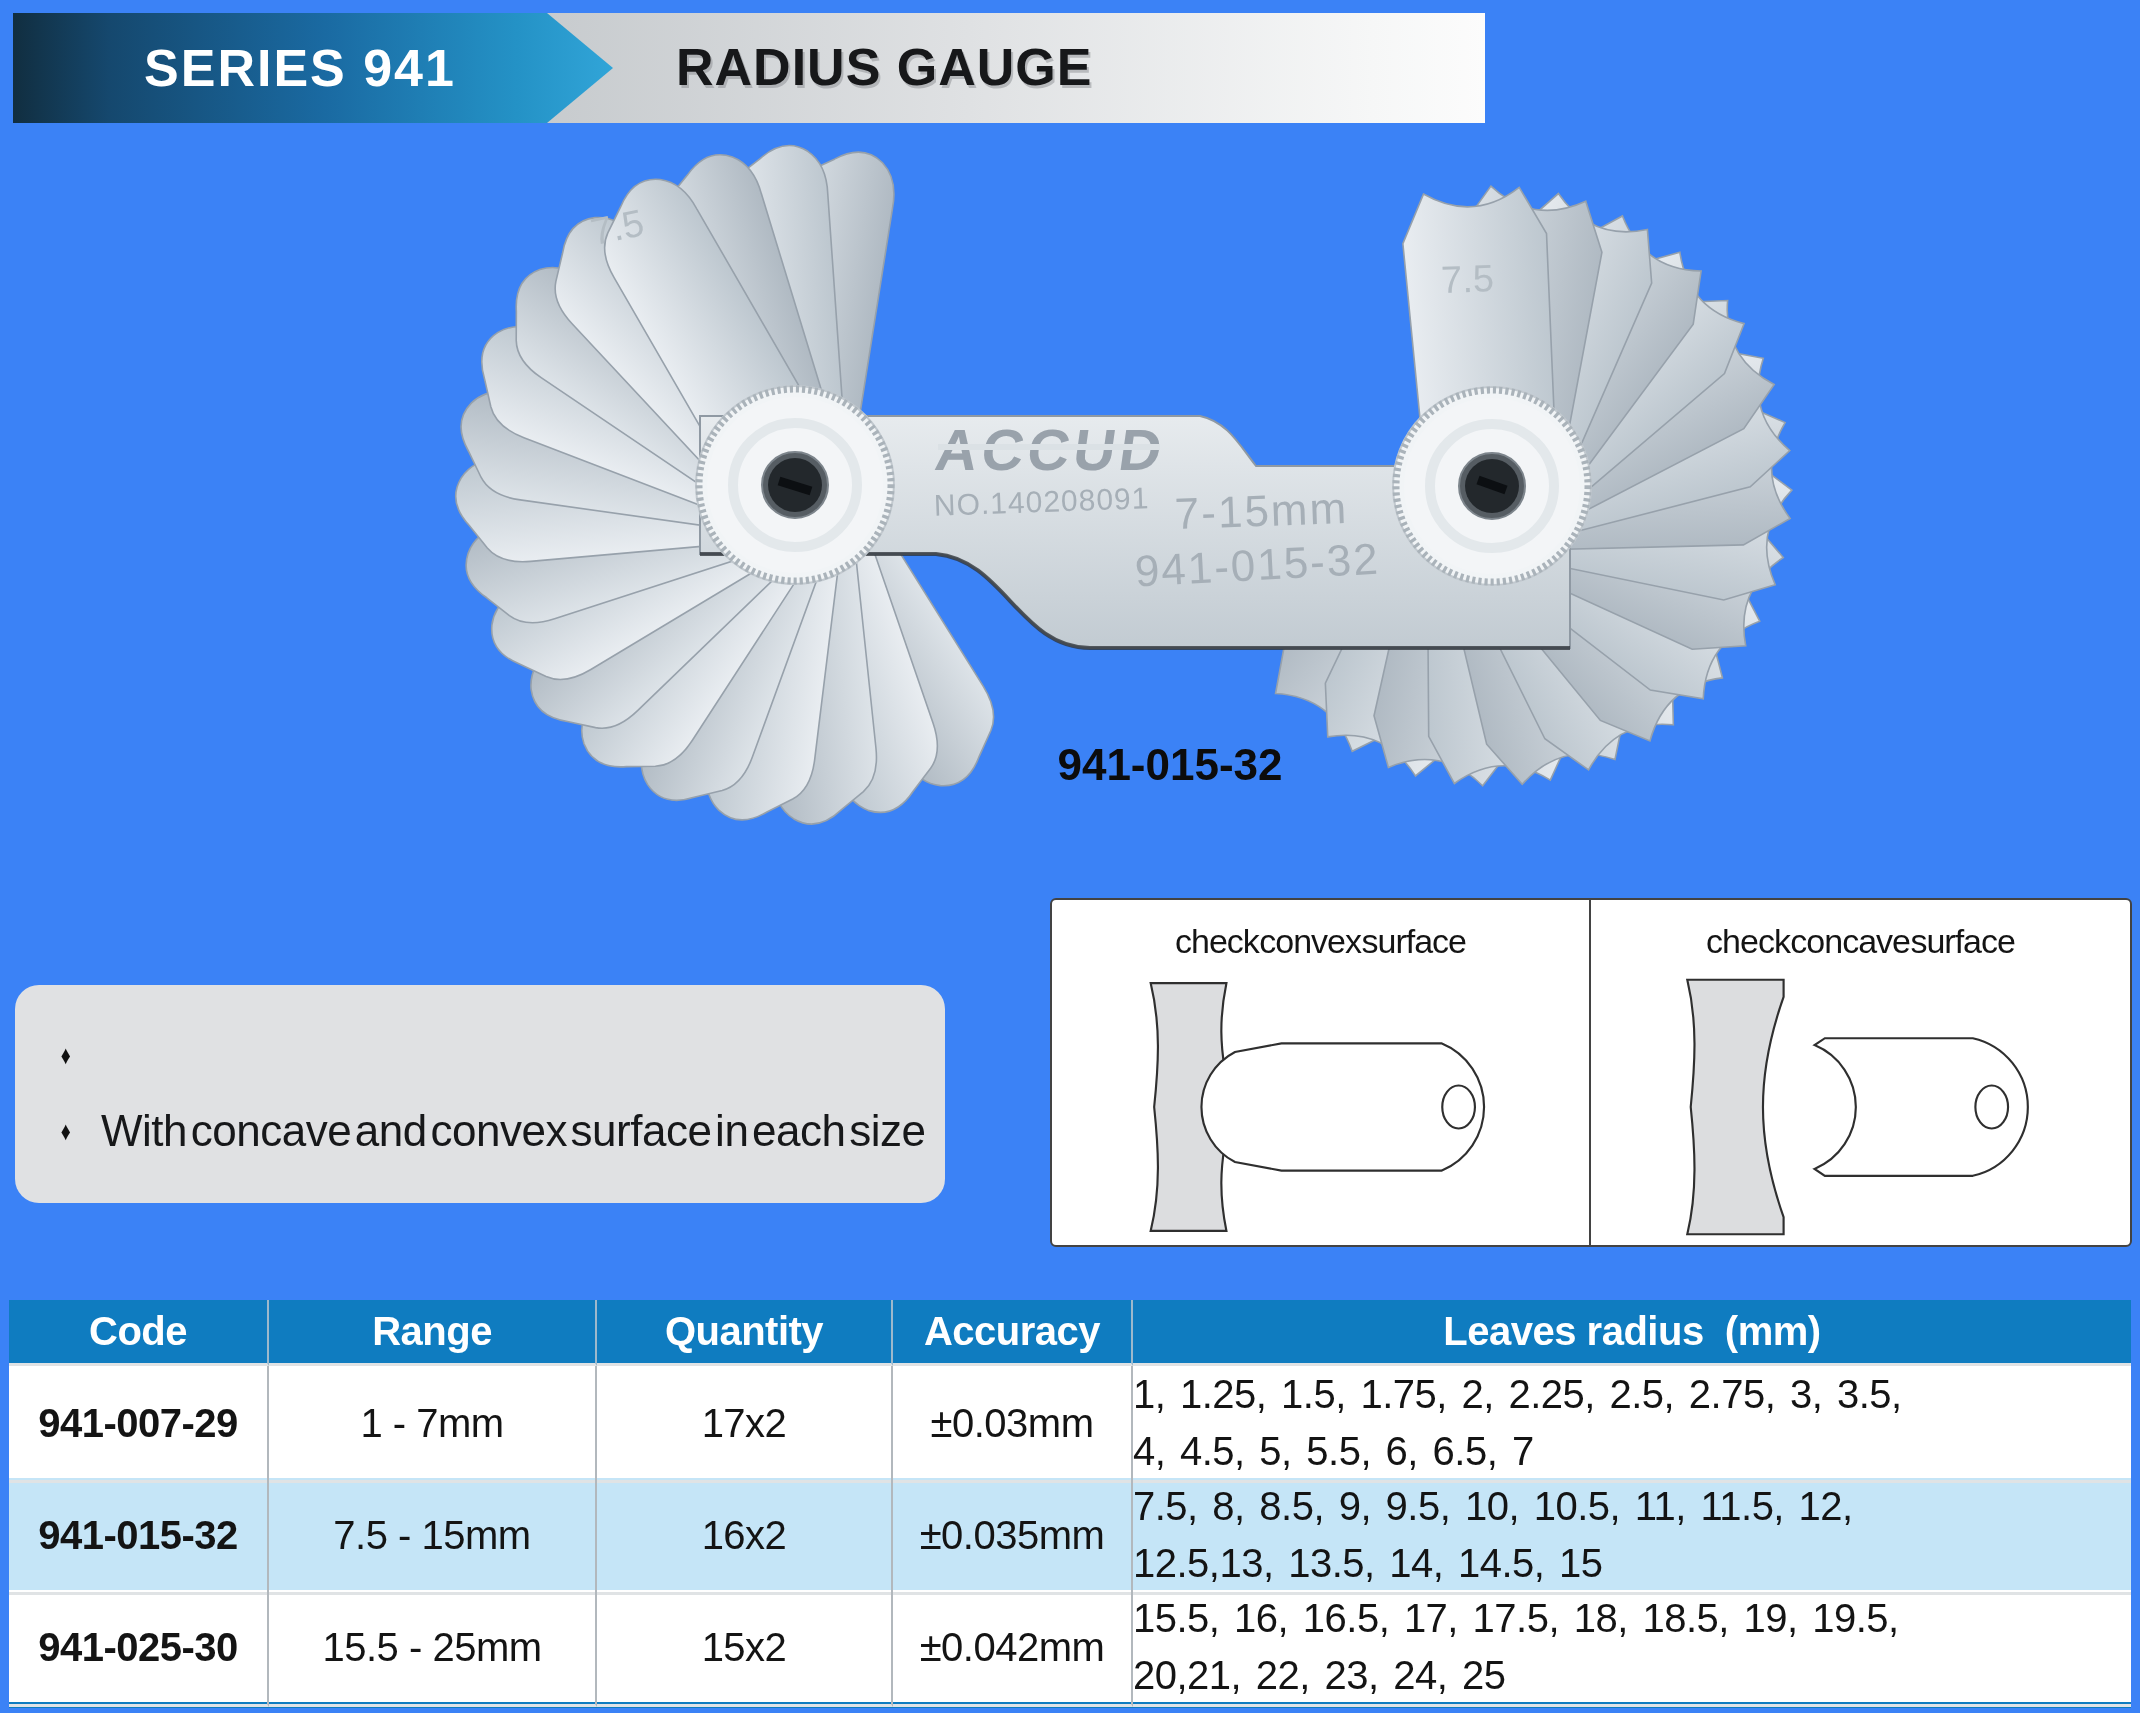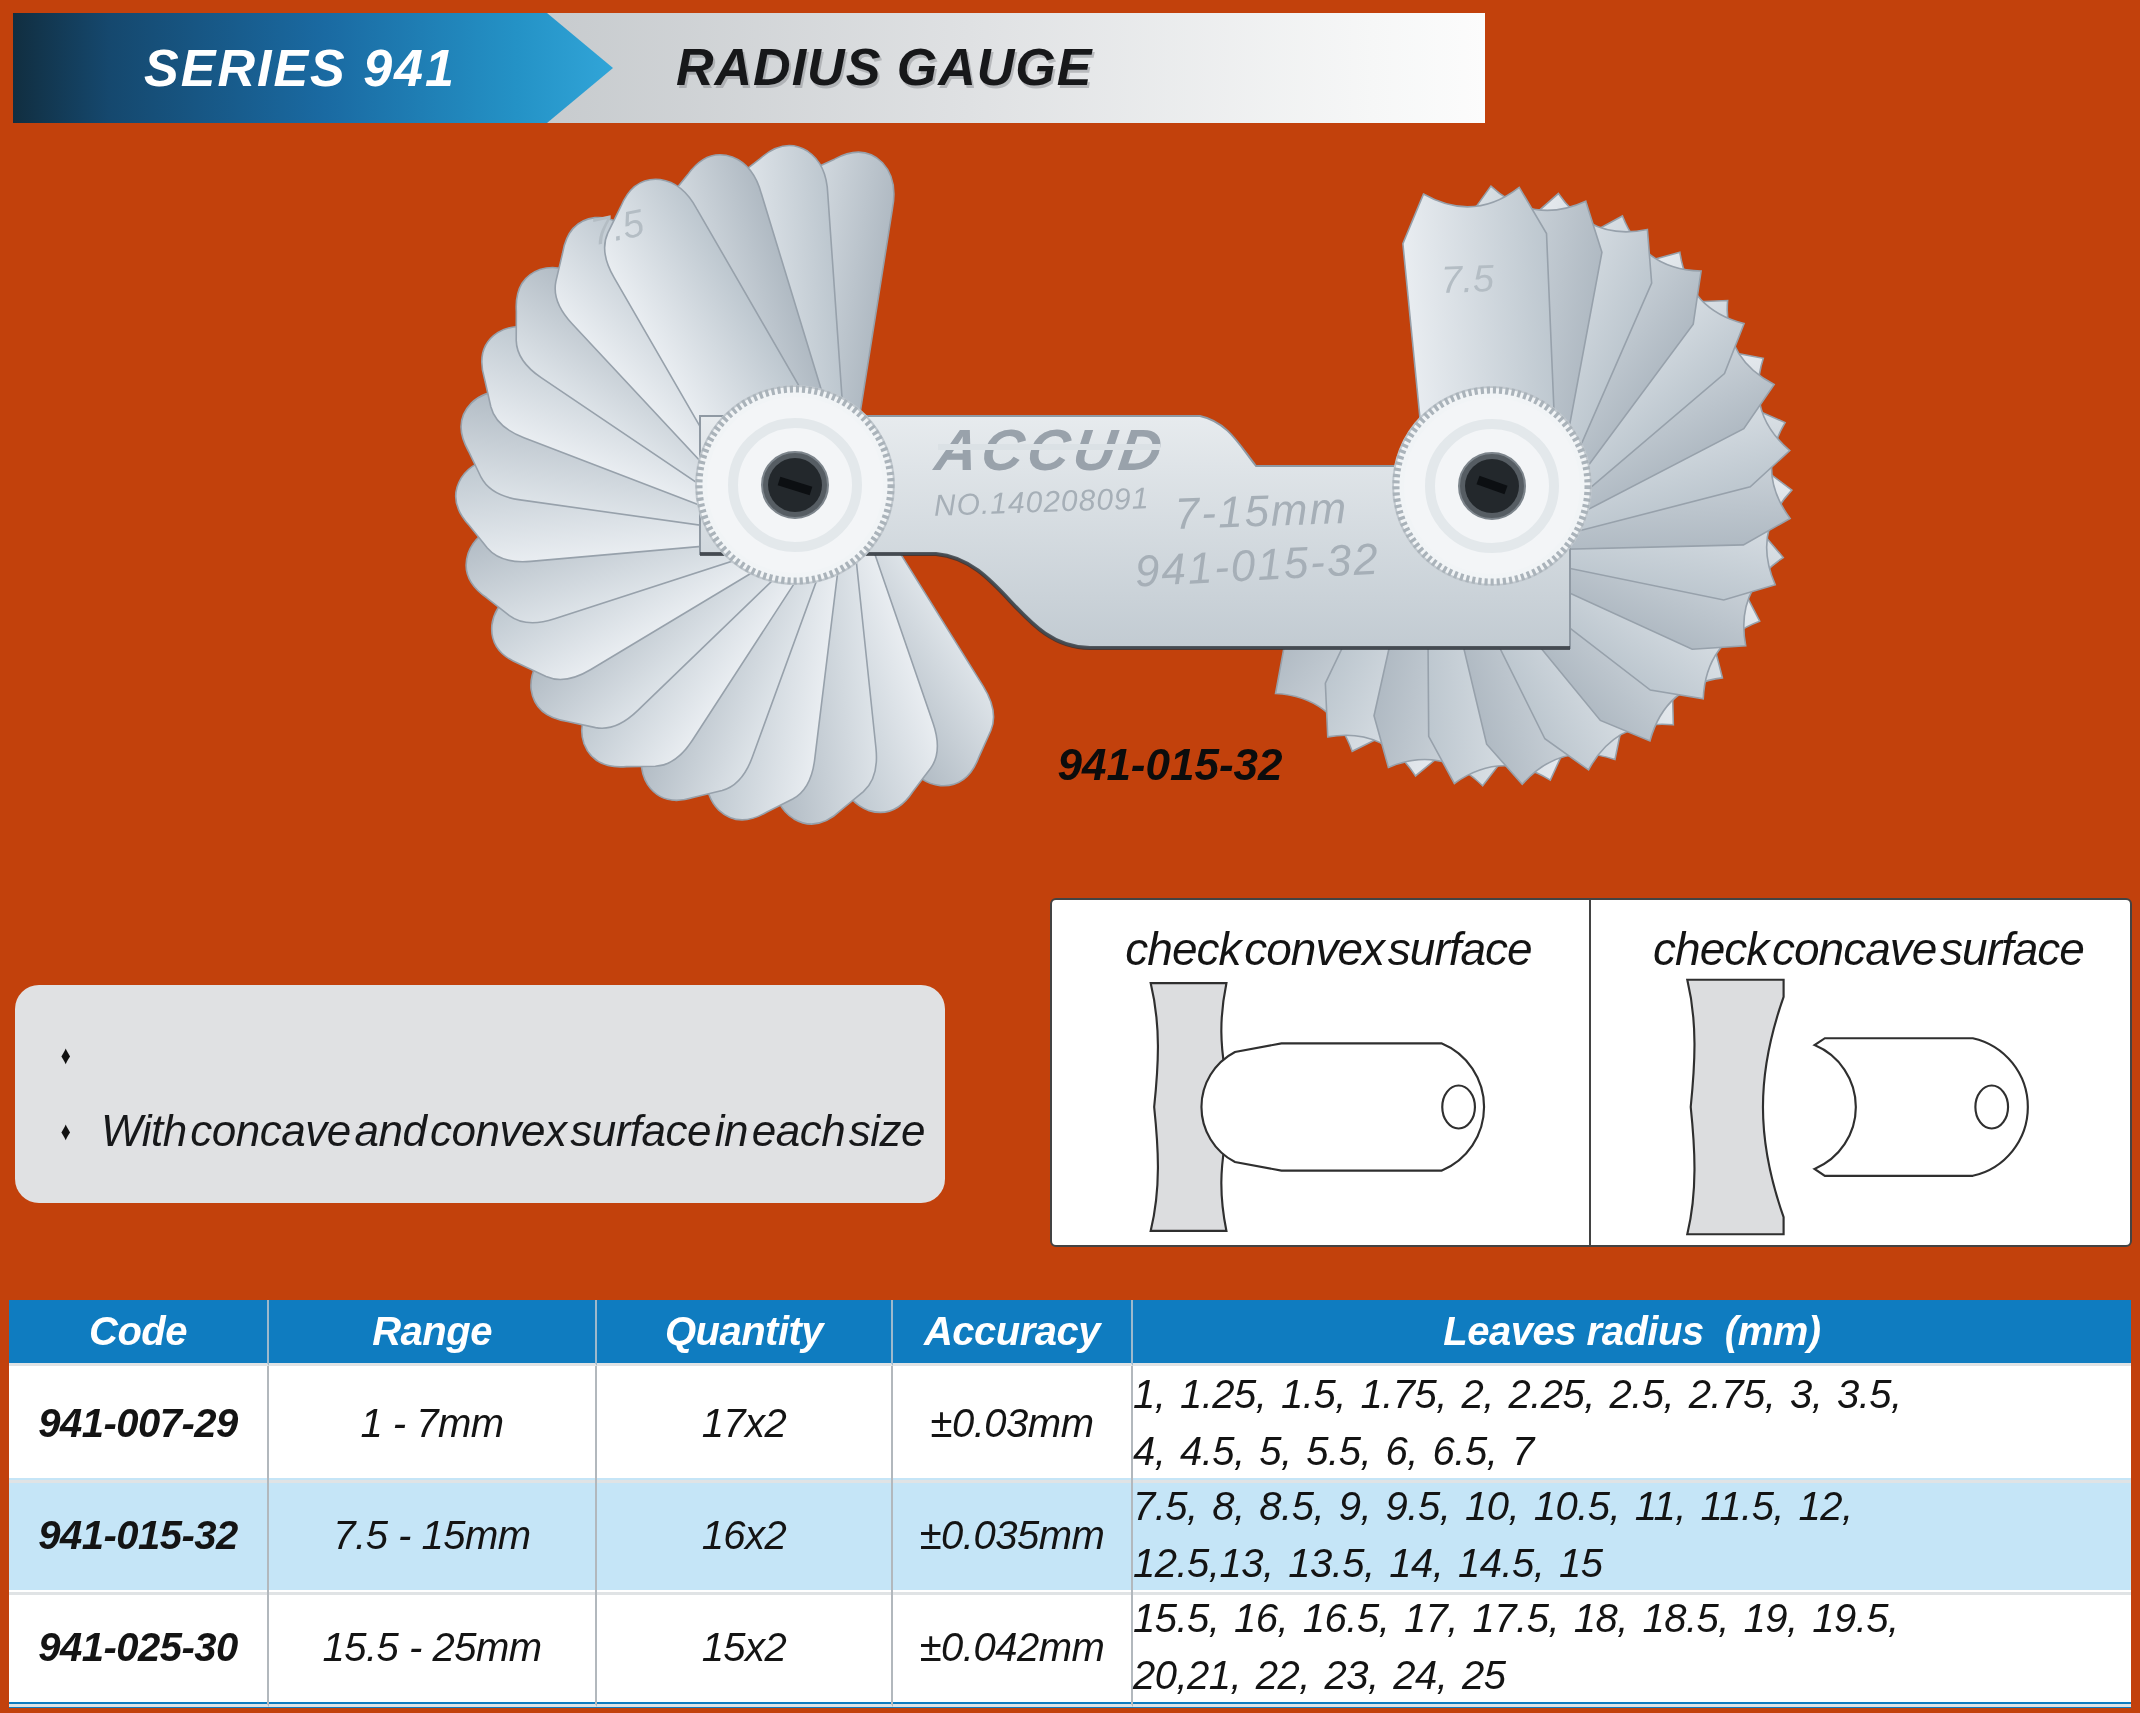--- a/index.html
+++ b/index.html
@@ -1,17 +1,17 @@
 <!DOCTYPE html>
 <html><head>
 <meta charset="utf-8">
 <style>
   html,body{margin:0;padding:0;background:#ffffff;}
   body{font-family:"Liberation Sans", sans-serif; color:#141414;}
-  .page{position:relative;width:2140px;height:1713px;background:#c2410c;overflow:hidden;font-style:italic;}
+  .page{position:relative;width:2140px;height:1713px;background:#3b82f6;overflow:hidden;}
 
   
   .hdr-gray{position:absolute;left:545px;top:13px;width:940px;height:110px;
     background:linear-gradient(90deg,#c7cbce 0%,#dfe1e3 45%,#f6f7f7 88%,#fcfcfc 100%);}
   .hdr-blue{position:absolute;left:13px;top:13px;width:600px;height:110px;
     clip-path:polygon(0 0,89% 0,100% 50%,89% 100%,0 100%);
     background:linear-gradient(90deg,#112e40 0%,#15486e 16%,#1a6aa2 52%,#2492c6 84%,#31a5d8 100%);}
   .hdr-series{position:absolute;left:40px;top:13px;width:520px;height:110px;line-height:110px;
     text-align:center;font-size:52px;font-weight:bold;color:#fff;letter-spacing:2px;}
   .hdr-product{position:absolute;left:676px;top:13px;height:82px;line-height:108px;
@@ -29,22 +29,22 @@
   .feature-row{display:flex;align-items:center;height:48px;margin-bottom:28px;}
   .feature-bullet{width:46px;font-size:26px;color:#111;flex:0 0 46px;text-align:left;
     transform:scaleX(.75);}
   .feature-text{font-size:44px;color:#17181a;letter-spacing:-.5px;word-spacing:-8px;white-space:nowrap;}
 
   
   .usage{position:absolute;left:1050px;top:898px;width:1082px;height:349px;box-sizing:border-box;
     border:2px solid #434343;border-radius:6px;background:#fff;display:flex;}
   .usage-panel{position:relative;width:50%;height:100%;box-sizing:border-box;}
   .usage-panel.left{border-right:2px solid #434343;}
-  .usage-title{position:absolute;top:22px;left:8px;width:100%;text-align:center;
-    font-size:46px;color:#141414;letter-spacing:-1px;word-spacing:-8px;}
+  .usage-title{position:absolute;top:22px;left:0;width:100%;text-align:center;
+    font-size:34px;color:#141414;letter-spacing:-1px;word-spacing:-8px;}
   .usage-svg{position:absolute;left:50%;top:78px;transform:translateX(-50%);}
 
   
   .spec-table{position:absolute;left:9px;top:1300px;width:2122px;}
   .t-row{display:grid;grid-template-columns:260px 328px 296px 240px 998px;}
   .t-head{height:66px;background:#0f7cc0;}
   .t-head .t-cell{color:#fff;font-weight:bold;font-size:40px;border-right:2px solid #9db9cc;
     border-bottom:3px solid #dfe2e4;}
   .t-cell{display:flex;align-items:center;justify-content:center;box-sizing:border-box;
     font-size:40px;letter-spacing:-.5px;border-right:2px solid #b2b8bd;}

